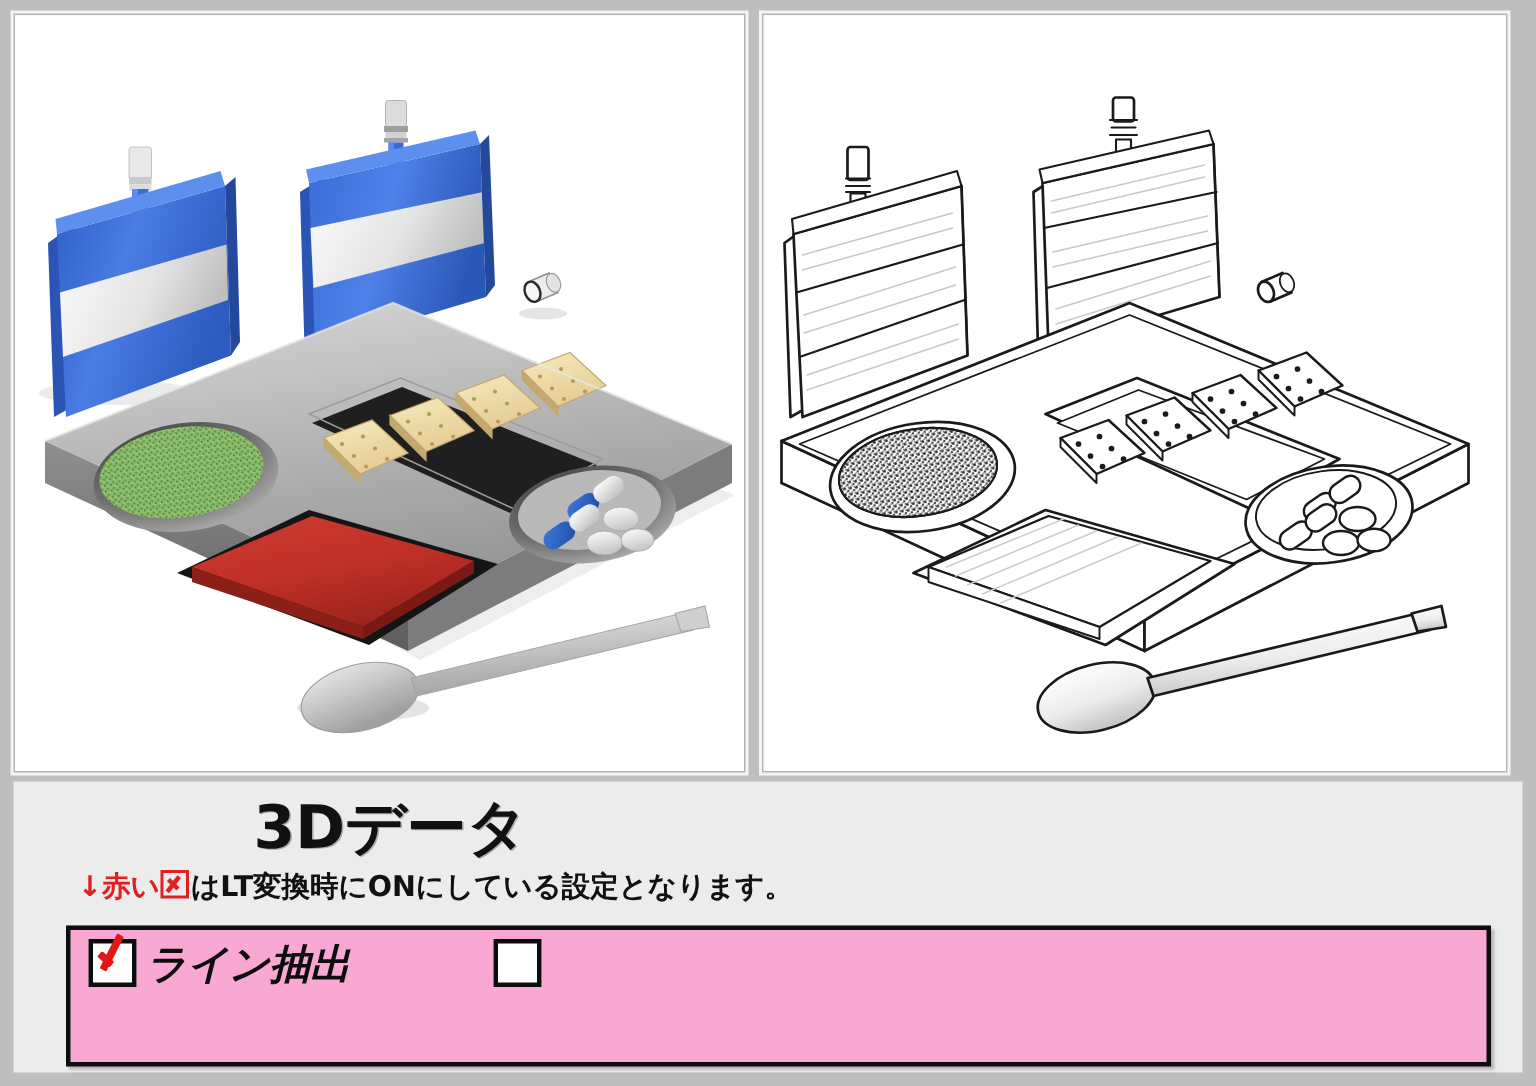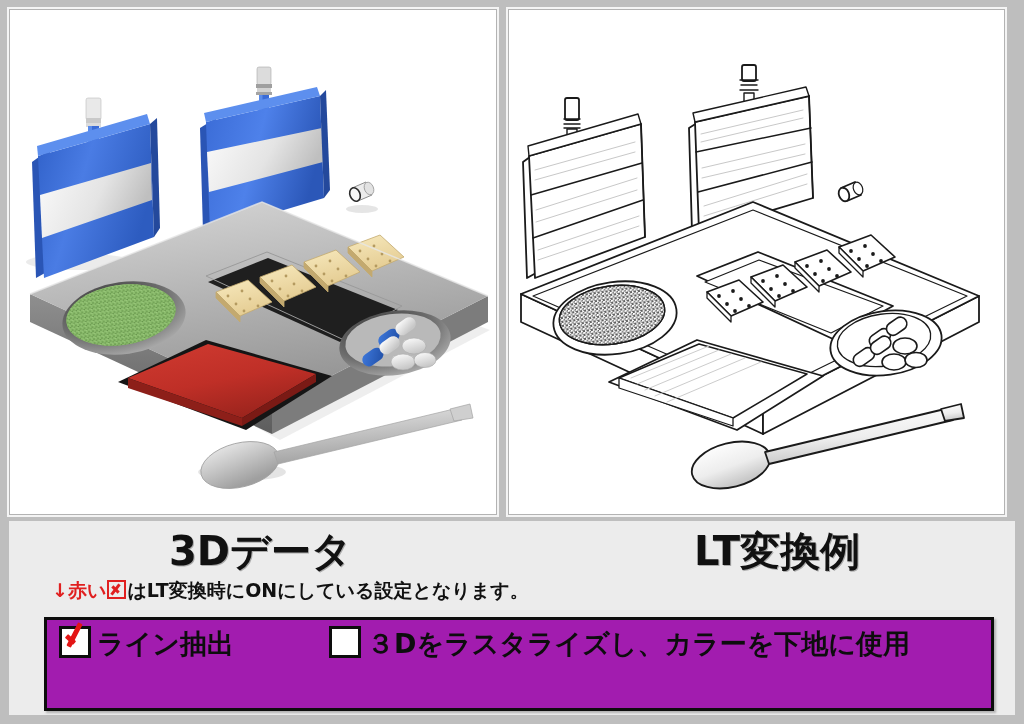--- a/index.html
+++ b/index.html
@@ -68,22 +68,23 @@
     background:#e02020;transform:rotate(45deg);
   }
   .note .redbox::before{
     content:"";position:absolute;left:5px;top:1px;width:3px;height:13px;
     background:#e02020;transform:rotate(38deg);
   }
 
   
   .optbox{
     position:absolute; left:44px; top:617px; width:944px; height:88px;
-    background:#a21caf; border:3px solid #0d0d0d;
+    background:#f9a8d4; border:3px solid #0d0d0d;
     box-shadow:2px 2px 2px rgba(120,120,120,.5);
+    font-style:italic;
   }
   .optgrid{
     position:absolute;left:0;top:0;width:100%;height:100%;
     display:grid;
     grid-template-columns:270px auto;
     grid-template-rows:44px 44px;
     align-items:center;
   }
   .opt{
     display:flex;align-items:center;gap:6px;
@@ -508,38 +509,36 @@
           </g>
         </g>
       </svg>
     </div>
   </div>
 
   <div class="bottom"></div>
 
   <div class="titles" style="position:absolute;left:9px;top:524px;width:1006px;height:50px;">
     <div class="title t1">3Dデータ</div>
-    <div class="title t2">LT変換例</div>
   </div>
 
   <div class="note">
     <span class="red">↓</span><span class="red">赤い</span><span class="redbox"></span><span>はLT変換時にONにしている設定となります。</span>
   </div>
 
   <div class="optbox">
     <div class="optgrid">
 
       <div class="opt">
         <span class="cbx checked"></span>
         <span class="label">ライン抽出</span>
       </div>
 
 
 
       <div class="opt">
         <span class="cbx"></span>
-        <span class="label">３Dをラスタライズし、カラーを下地に使用</span>
       </div>
 
     </div>
   </div>
 
 </div>
 
 </body></html>

